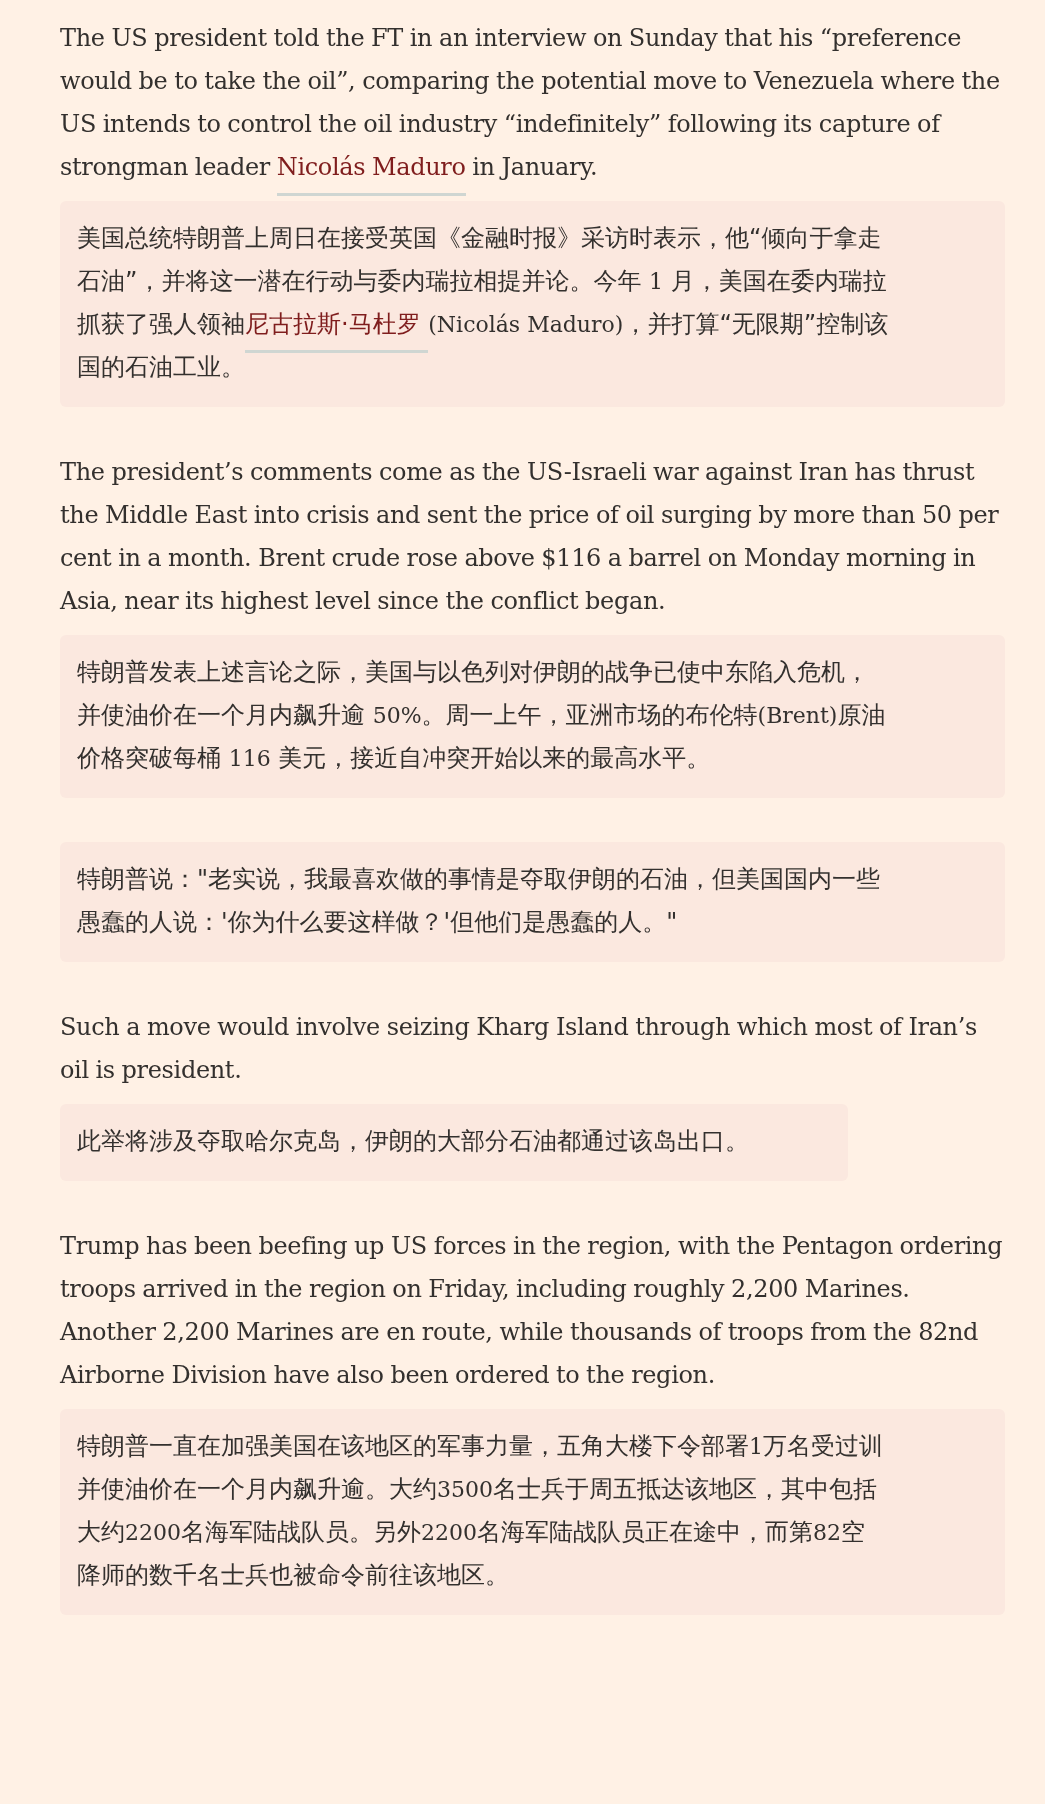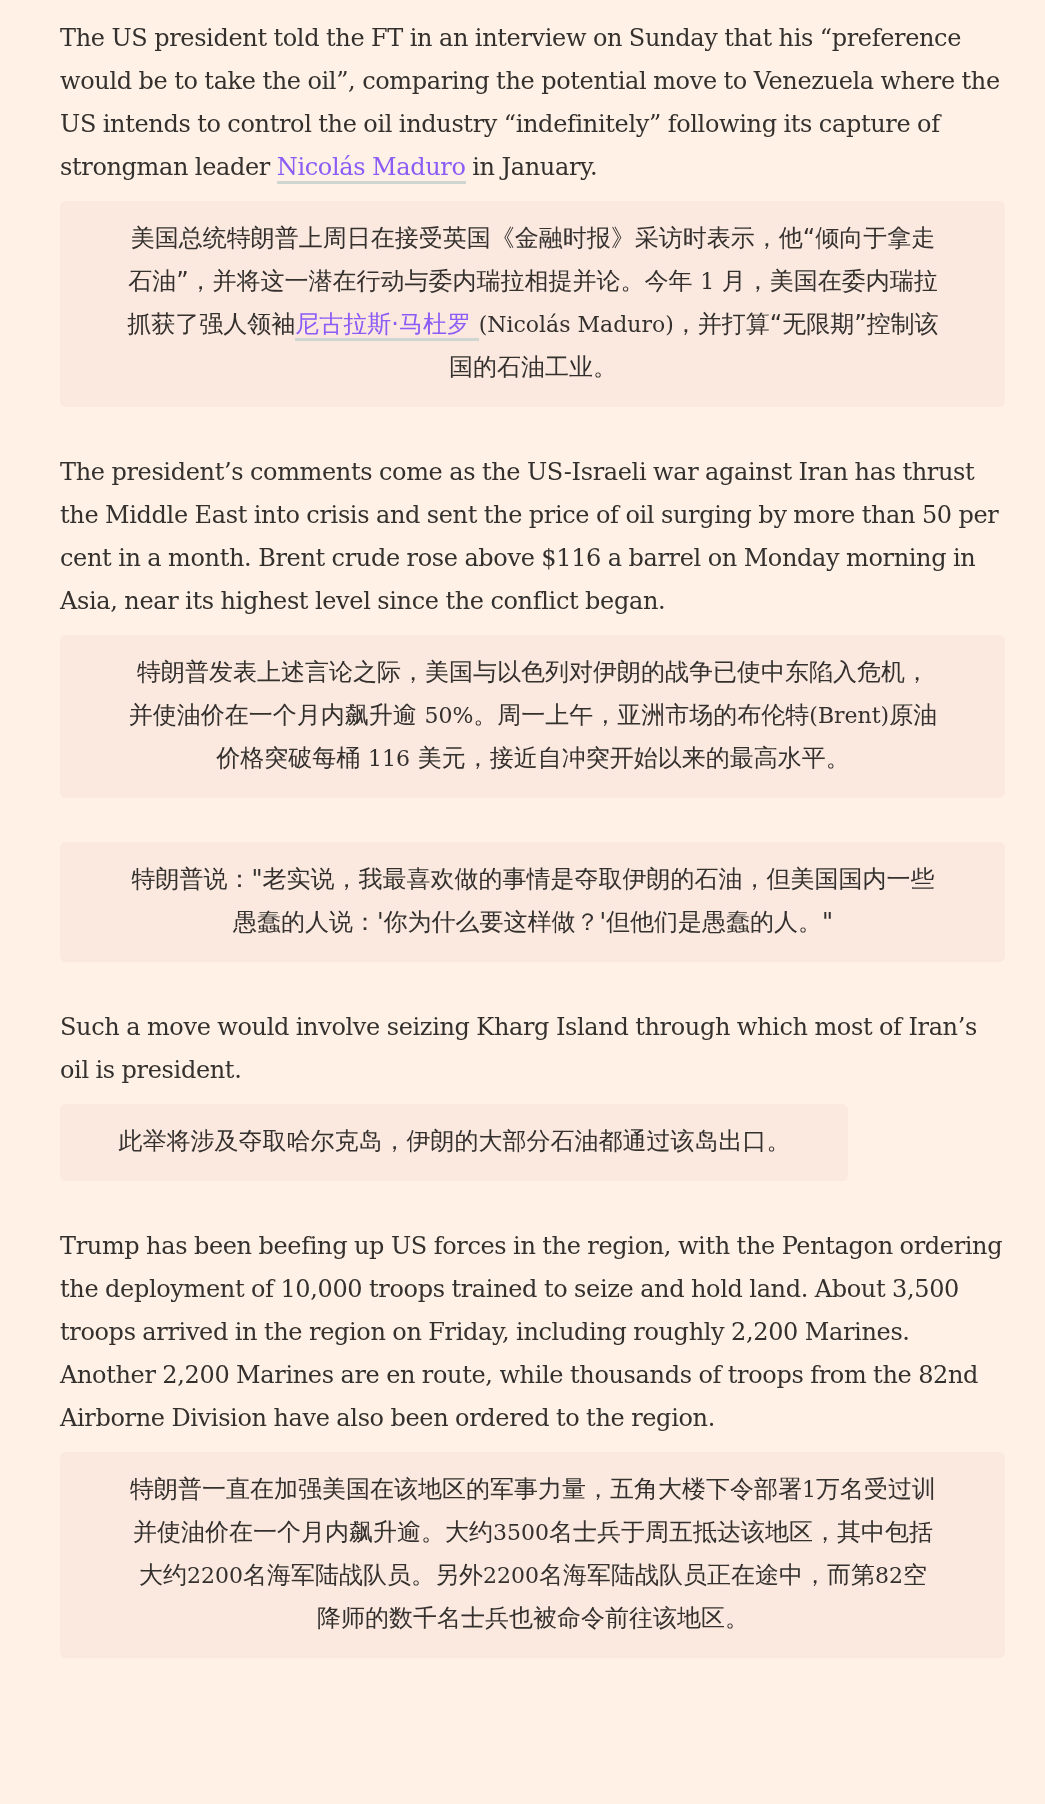--- a/index.html
+++ b/index.html
@@ -32,34 +32,33 @@
   .zh-box {
     background: #fbe8df;
     border-radius: 6px;
     margin-top: 12px;
     padding: 16px 16px 18px 17px;
     box-sizing: border-box;
     font-family: "DejaVu Sans", "Liberation Sans", sans-serif;
     font-size: 24px;
     line-height: 43px;
     color: #33302e;
-    text-align: center;
   }
   .zh-box.full { width: 945px; }
   .zh-box.fit { display: inline-block; width: 788px; }
   .zh-box .latin {
     font-family: "DejaVu Serif", "Liberation Serif", serif;
     font-size: 22px;
   }
   .block { margin-bottom: 44px; }
   .link {
-    color: #8b5cf6;
+    color: #7f1d1d;
     text-decoration: none;
     border-bottom: 3px solid #cfd6d2;
-    padding-bottom: 0;
+    padding-bottom: 12px;
     cursor: pointer;
     margin-top: 43px;
   }
   .line { display: block; white-space: nowrap; }
 </style>
 </head>
 <body>
 
 <div class="article">
 
@@ -105,21 +104,20 @@
       <span class="line">oil is president.</span>
     </p>
     <div class="zh-box fit">
       <span class="line">此举将涉及夺取哈尔克岛，伊朗的大部分石油都通过该岛出口。</span>
     </div>
   </div>
 
   <div class="block">
     <p class="en">
       <span class="line">Trump has been beefing up US forces in the region, with the Pentagon ordering</span>
-      <span class="line">the deployment of 10,000 troops trained to seize and hold land. About 3,500</span>
       <span class="line">troops arrived in the region on Friday, including roughly 2,200 Marines.</span>
       <span class="line">Another 2,200 Marines are en route, while thousands of troops from the 82nd</span>
       <span class="line">Airborne Division have also been ordered to the region.</span>
     </p>
     <div class="zh-box full">
       <span class="line"><span>特朗普一直在加强美国在该地区的军事力量，五角大楼下令部署</span><span class="latin">1</span><span>万名受过训</span></span>
       <span class="line"><span>并使油价在一个月内飙升逾。大约</span><span class="latin">3500</span><span>名士兵于周五抵达该地区，其中包括</span></span>
       <span class="line"><span>大约</span><span class="latin">2200</span><span>名海军陆战队员。另外</span><span class="latin">2200</span><span>名海军陆战队员正在途中，而第</span><span class="latin">82</span><span>空</span></span>
       <span class="line">降师的数千名士兵也被命令前往该地区。</span>
     </div>

